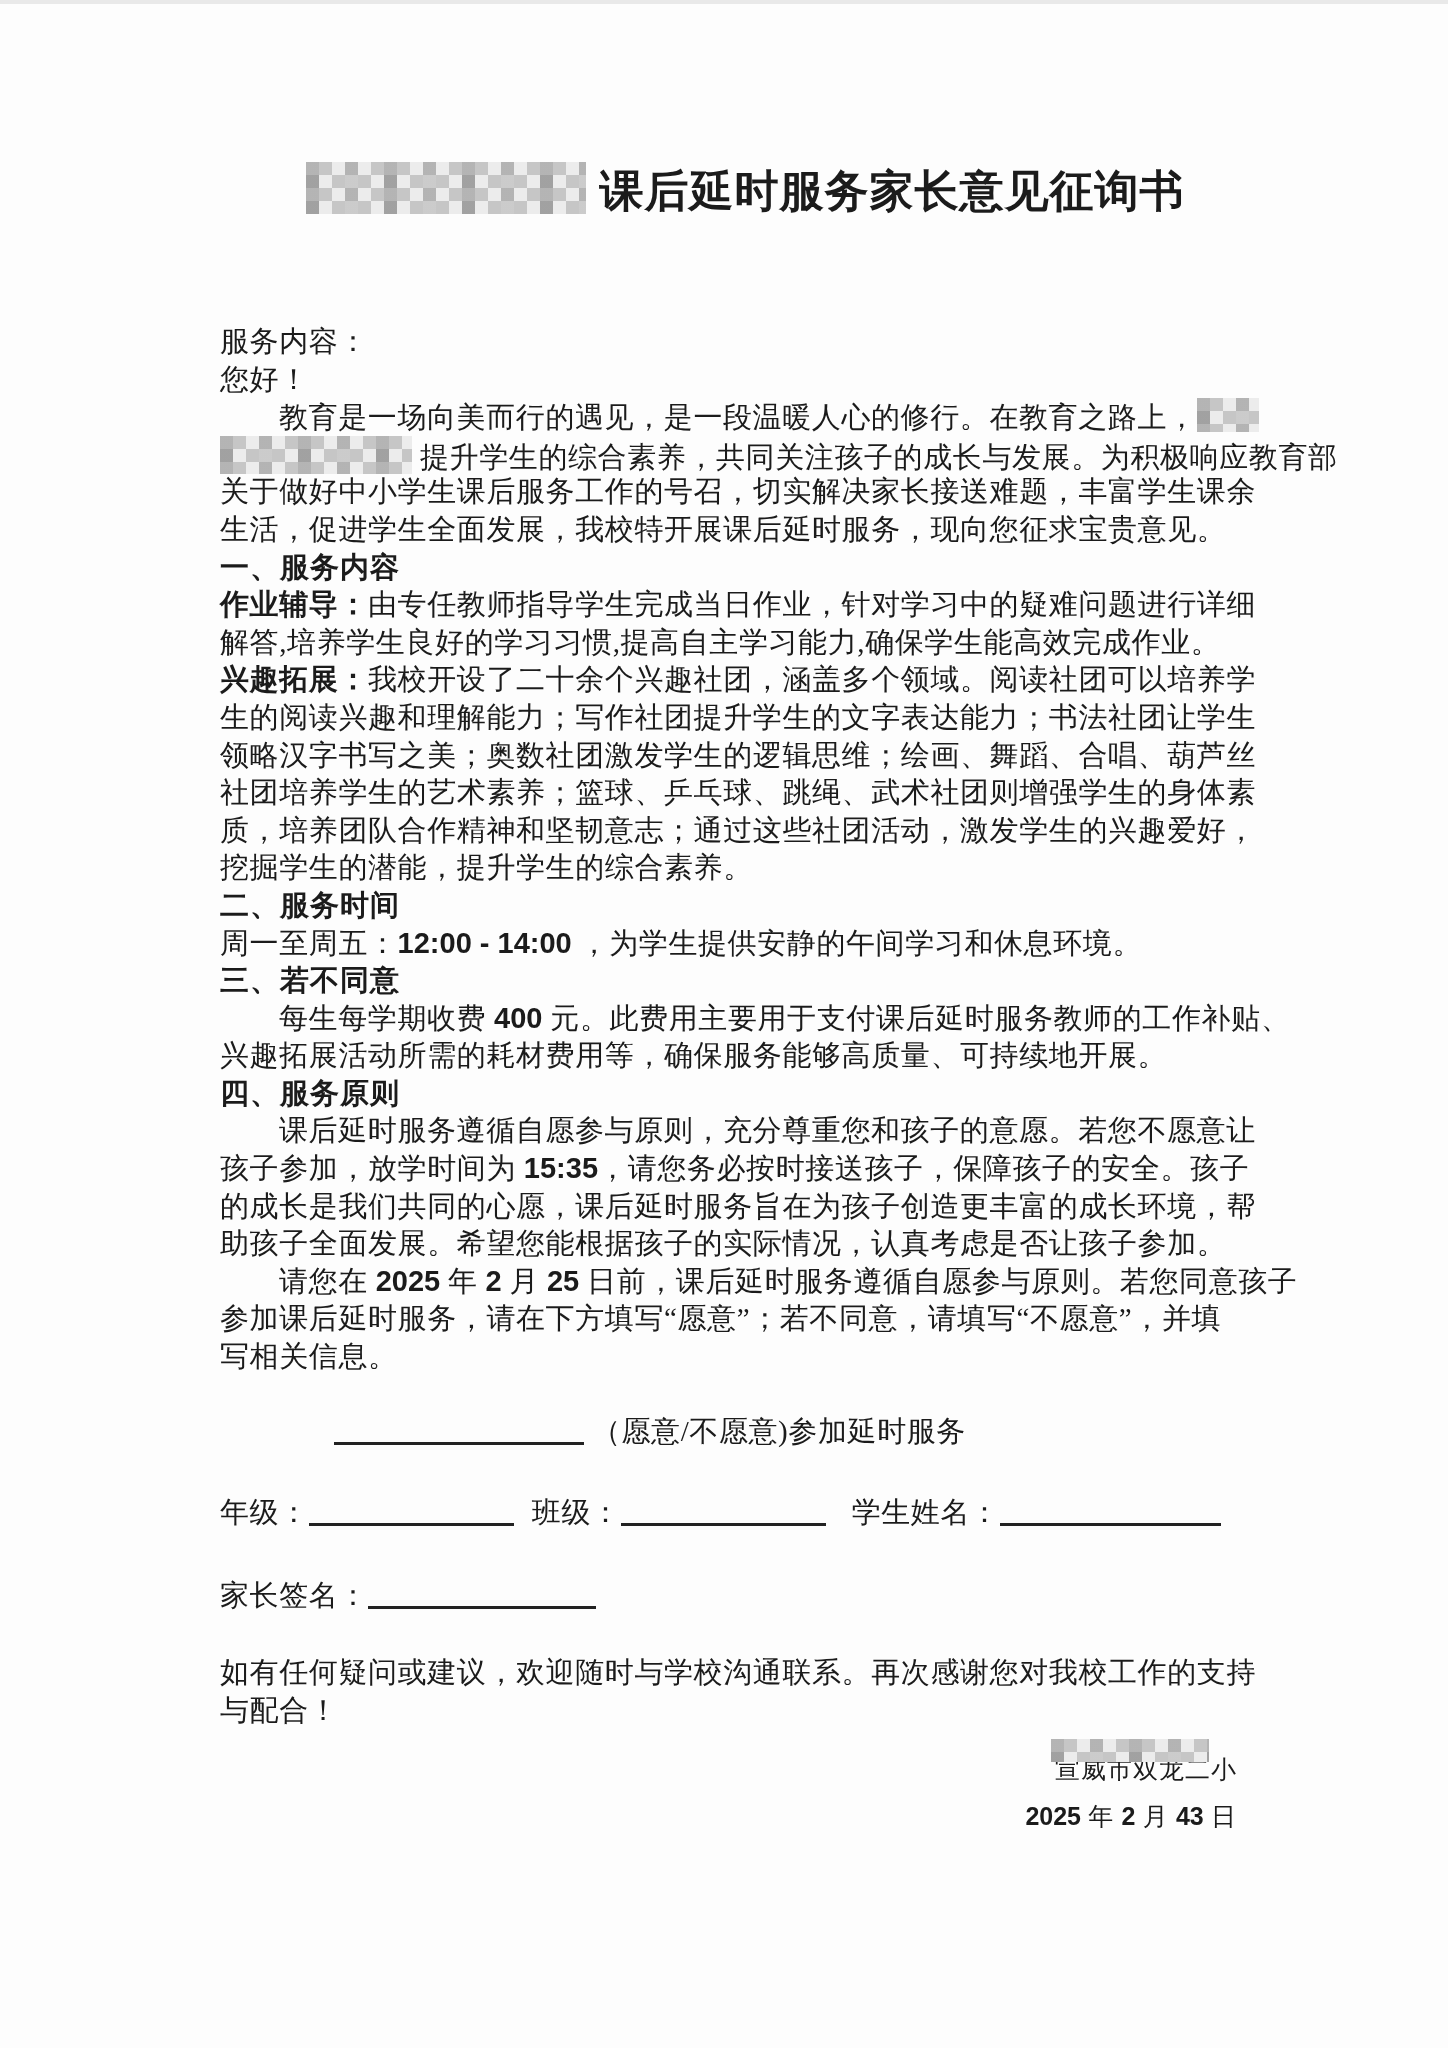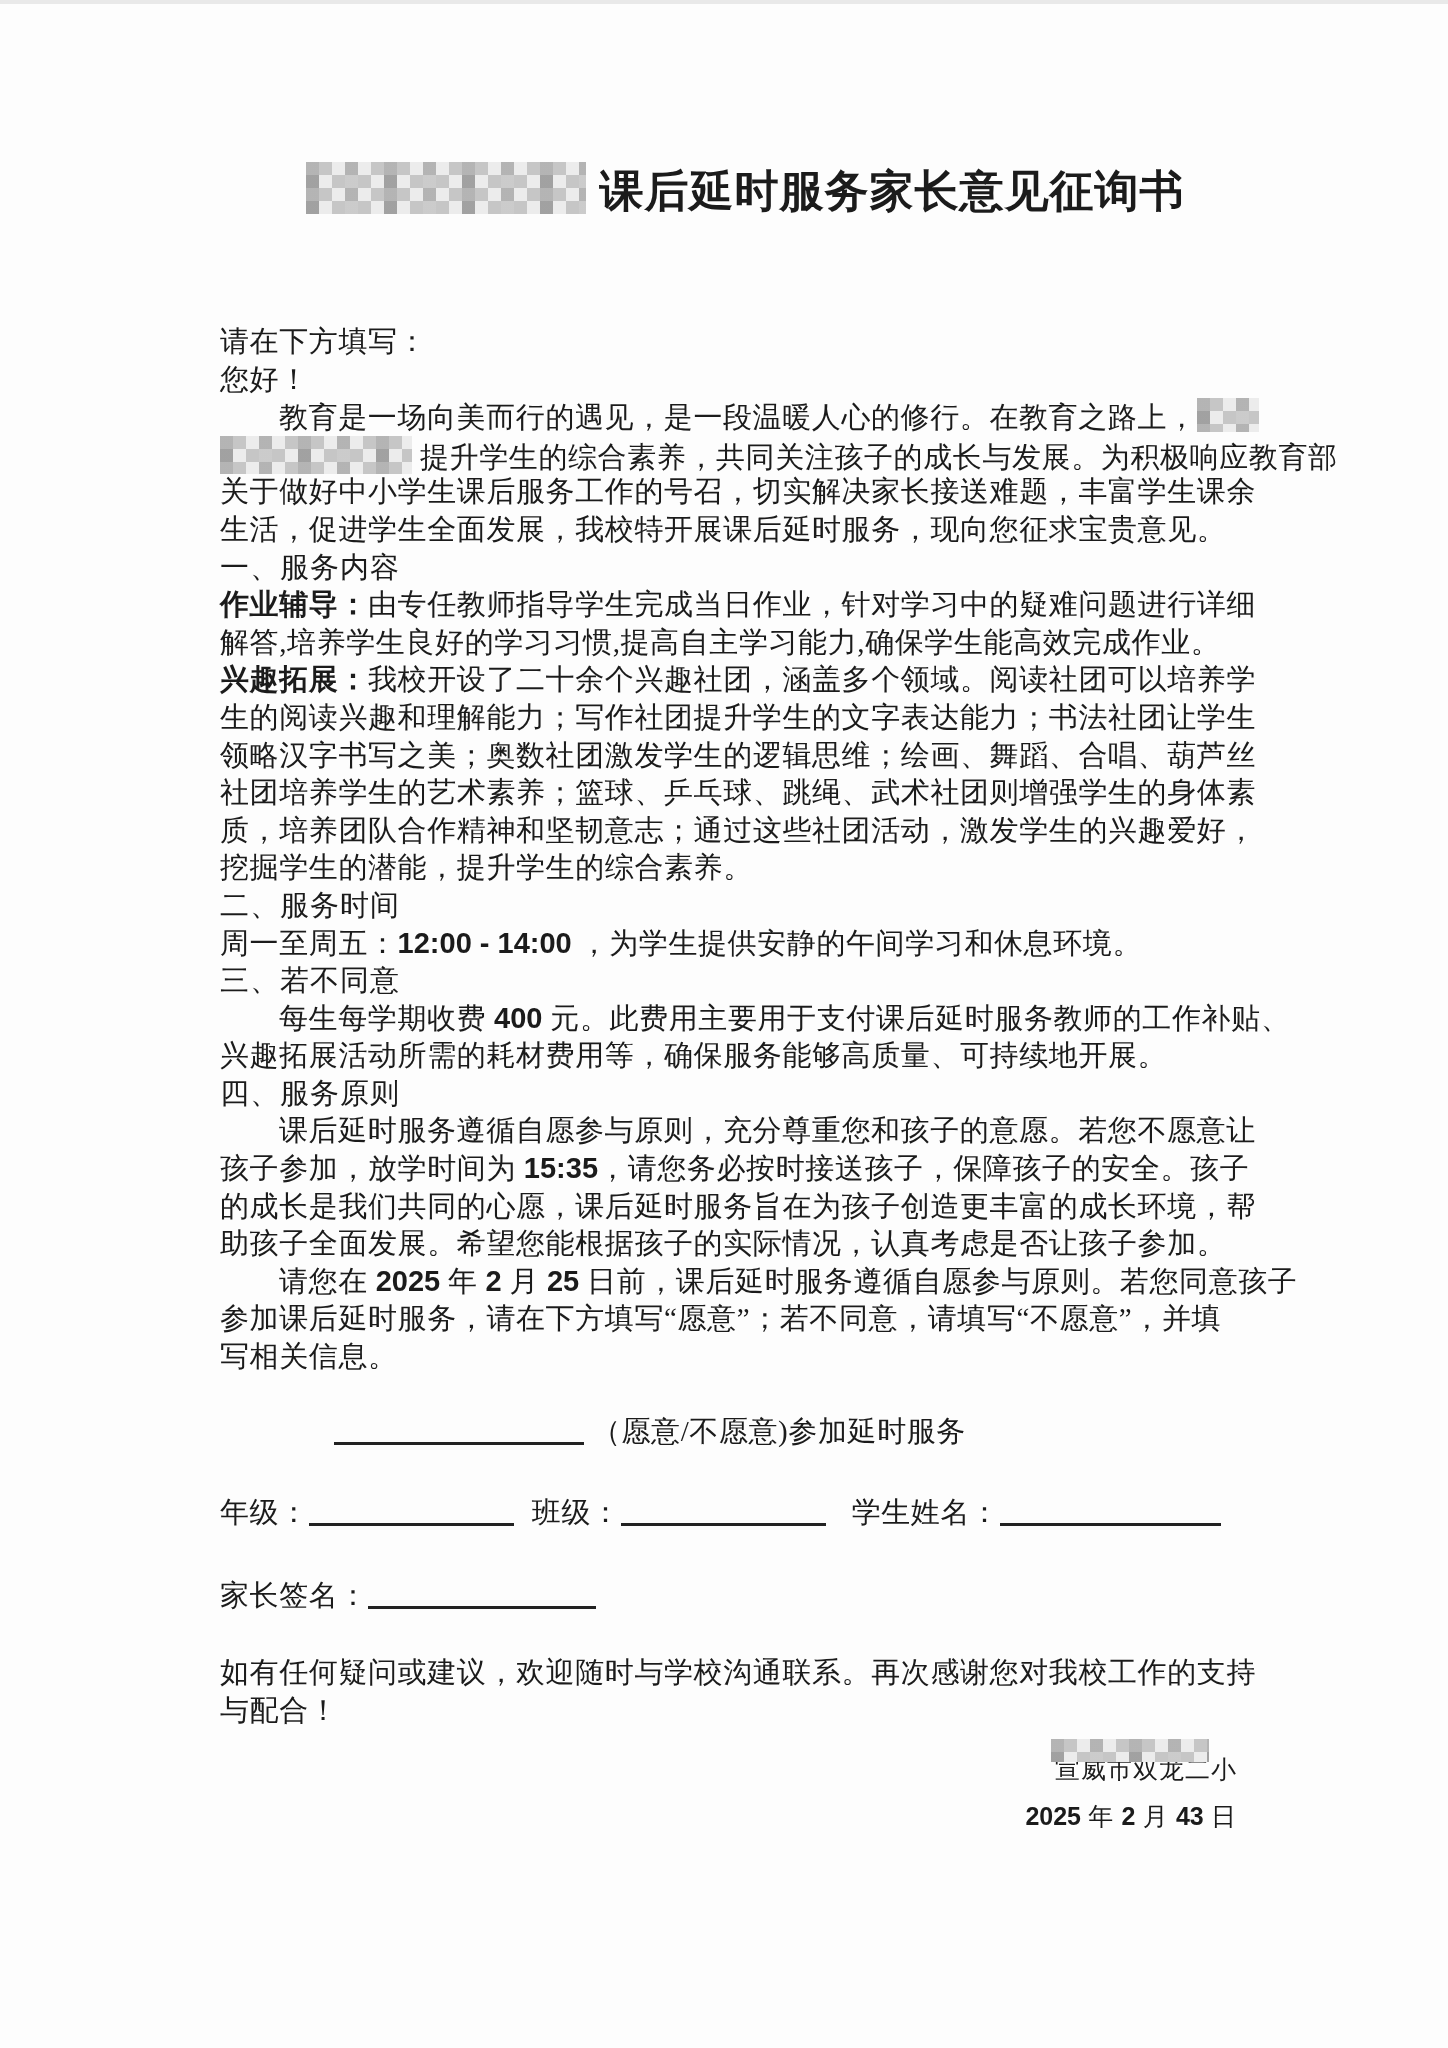--- a/index.html
+++ b/index.html
@@ -31,21 +31,21 @@
     font-size:29px;
     line-height:37.6px;
     height:37.6px;
     letter-spacing:0.6px;
     white-space:nowrap;
   }
   .indent { padding-left:59px; }
 
   .heading {
     font-family:"Liberation Sans","DejaVu Sans",sans-serif;
-    font-weight:400;
+    font-weight:700;
     letter-spacing:1px;
   }
   .bold-label {
     font-family:"Liberation Sans","DejaVu Sans",sans-serif;
     font-weight:700;
   }
   .num {
     font-family:"Liberation Sans","DejaVu Sans",sans-serif;
     font-weight:600;
     letter-spacing:0;
@@ -96,21 +96,21 @@
 </style>
 </head>
 <body>
 
 <div class="page">
   <div class="content">
 
     <h1 class="title"><span class="mosaic title-redact"></span><span>课后延时服务家长意见征询书</span></h1>
 
     <div class="body-block">
-      <div class="line"><span>请在下方填写：</span></div>
+      <div class="line"><span>服务内容：</span></div>
       <div class="line"><span>您好！</span></div>
 
       <div class="line indent"><span>教育是一场向美而行的遇见，是一段温暖人心的修行。在教育之路上，</span><span class="mosaic intro-redact-a"></span></div>
       <div class="line"><span class="mosaic intro-redact-b"></span><span>提升学生的综合素养，共同关注孩子的成长与发展。为积极响应教育部</span></div>
       <div class="line"><span>关于做好中小学生课后服务工作的号召，切实解决家长接送难题，丰富学生课余</span></div>
       <div class="line"><span>生活，促进学生全面发展，我校特开展课后延时服务，现向您征求宝贵意见。</span></div>
 
       <div class="line heading"><span>一、服务内容</span></div>
       <div class="line"><span class="bold-label">作业辅导：</span><span>由专任教师指导学生完成当日作业，针对学习中的疑难问题进行详细</span></div>
       <div class="line"><span>解答,培养学生良好的学习习惯,提高自主学习能力,确保学生能高效完成作业。</span></div>

